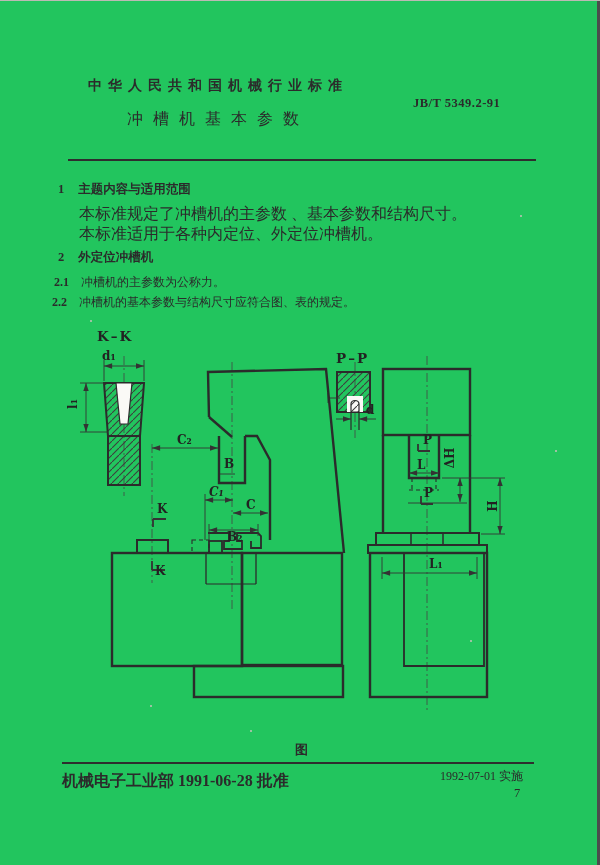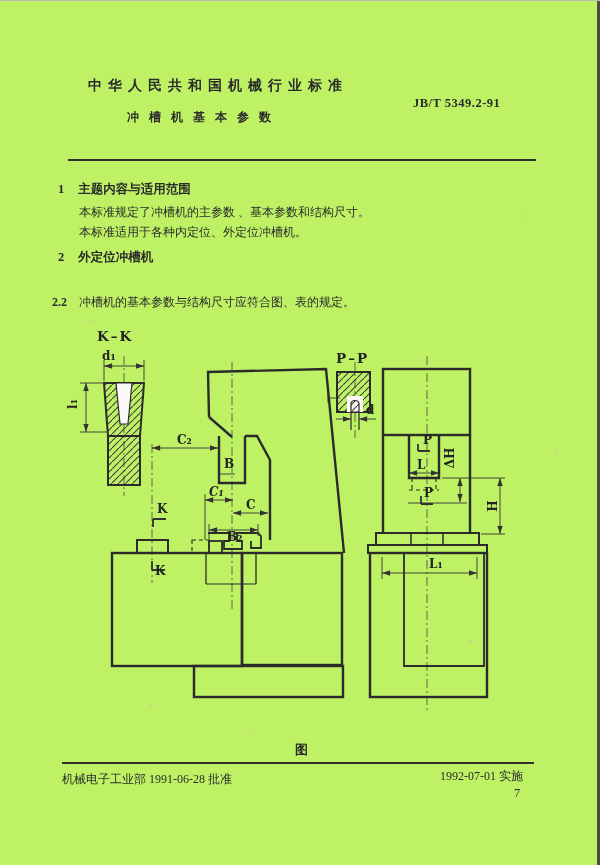--- a/index.html
+++ b/index.html
@@ -1,46 +1,46 @@
 <!DOCTYPE html>
 <html><head>
 <meta charset="utf-8">
 <style>
   html,body{margin:0;padding:0;background:#888;}
   .page{
     position:relative;width:600px;height:865px;margin:0 auto;
-    background:#bef264;overflow:hidden;
+    background:#22c55e;overflow:hidden;
     font-family:"Liberation Serif","DejaVu Serif",serif;color:#2b2b2b;
   }
   .abs{position:absolute;}
   
   .std-label{left:88px;top:77px;font-size:14px;font-weight:bold;letter-spacing:6px;white-space:nowrap;}
   .std-number{left:413px;top:96px;font-size:12.5px;font-weight:bold;letter-spacing:.5px;}
-  .doc-title{left:127px;top:109px;font-size:12px;font-weight:bold;letter-spacing:10px;white-space:nowrap;}
+  .doc-title{left:127px;top:109px;font-size:16px;font-weight:normal;letter-spacing:10px;white-space:nowrap;}
   .rule{background:#2e2e2e;height:2px;}
   .hdr-rule{left:68px;top:159px;width:468px;}
   .ftr-rule{left:62px;top:762px;width:472px;}
   
   .sec-h{font-size:12.5px;font-weight:bold;white-space:nowrap;}
   .sec-no{display:inline-block;margin-right:14px;}
-  .para{font-size:12px;white-space:nowrap;}
+  .para{font-size:16px;white-space:nowrap;}
   .item-no{display:inline-block;margin-right:12px;font-weight:bold;}
   .s1{left:58px;top:181px;}
   .p1{left:79px;top:204px;}
   .p2{left:79px;top:224px;}
   .s2{left:58px;top:249px;}
   .i21{left:54px;top:274px;font-size:12px;white-space:nowrap;}
   .i22{left:52px;top:294px;font-size:12px;white-space:nowrap;}
   
   .dlab{position:absolute;font-family:"DejaVu Serif","DejaVu Sans",serif;
         font-size:12px;font-weight:bold;color:#222;white-space:nowrap;line-height:1;}
   .rot{transform:rotate(-90deg);transform-origin:center;}
   .cap{left:295px;top:741px;font-size:13px;font-weight:bold;}
   
-  .f-left{left:62px;top:771px;font-size:12px;font-weight:400;white-space:nowrap;}
+  .f-left{left:62px;top:771px;font-size:16px;font-weight:700;white-space:nowrap;}
   .f-right{left:440px;top:768px;font-size:12px;font-weight:normal;white-space:nowrap;}
   .pageno{left:514px;top:786px;font-size:12.5px;}
   
   .edge-r{right:0;top:0;width:3px;height:865px;background:#4c4c4c;}
   .edge-t{left:0;top:0;width:600px;height:1px;background:#bdbab4;}
   .speck{position:absolute;width:2px;height:2px;border-radius:50%;background:#c6c2ba;}
   svg{position:absolute;left:0;top:0;}
 </style>
 </head>
 <body>
@@ -52,20 +52,23 @@
   <div class="abs doc-title">冲槽机基本参数</div>
   <div class="abs rule hdr-rule"></div>
 
   <div class="abs s1 sec-h">
     <span class="sec-no">1</span><span>主题内容与适用范围</span>
   </div>
   <div class="abs p1 para">本标准规定了冲槽机的主参数 、基本参数和结构尺寸。</div>
   <div class="abs p2 para">本标准适用于各种内定位、外定位冲槽机。</div>
   <div class="abs s2 sec-h">
     <span class="sec-no">2</span><span>外定位冲槽机</span>
+  </div>
+  <div class="abs i21">
+    <span class="item-no">2.1</span><span>冲槽机的主参数为公称力。</span>
   </div>
   <div class="abs i22">
     <span class="item-no">2.2</span><span>冲槽机的基本参数与结构尺寸应符合图、表的规定。</span>
   </div>
 
   <svg width="600" height="865" viewBox="0 0 600 865">
     <defs>
       <pattern id="hatch" patternUnits="userSpaceOnUse" width="7" height="7">
         <path d="M-1,8 L8,-1" stroke="#3d3d3d" stroke-width="1.1"></path>
       </pattern>

